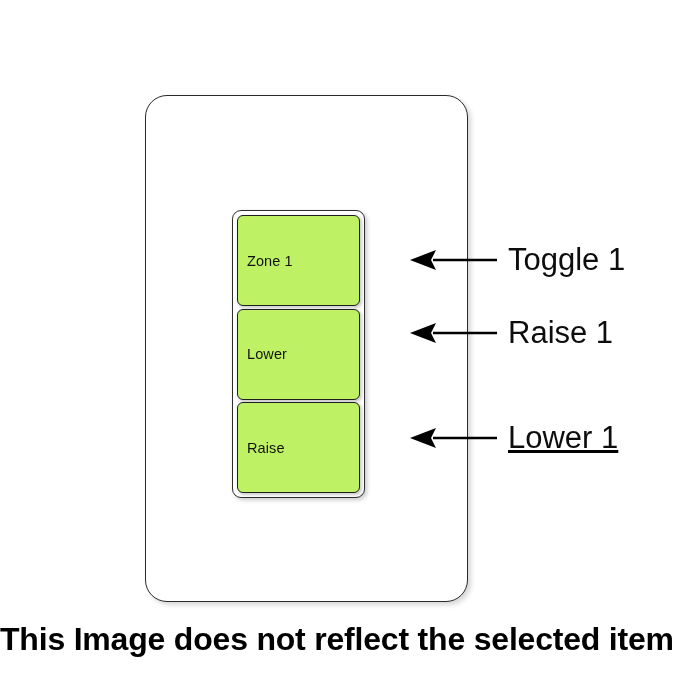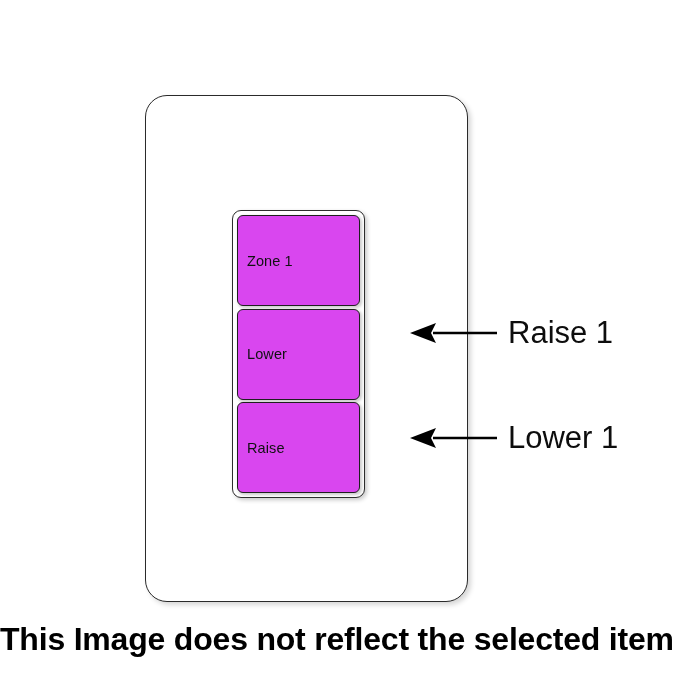--- a/index.html
+++ b/index.html
@@ -49,21 +49,21 @@
     box-sizing: border-box;
     box-shadow: 2px 2px 4px rgba(0,0,0,0.22);
     padding: 4px;
     display: flex;
     flex-direction: column;
     justify-content: space-between;
   }
 
   .paddle {
     position: relative;
-    background: #d946ef;
+    background: #bef264;
     border: 1.7px solid #1f1f1f;
     border-radius: 6px;
     box-sizing: border-box;
     height: 91px;
     display: flex;
     align-items: center;
     box-shadow: 1.5px 1.5px 3px rgba(0,0,0,0.20);
   }
 
   .paddle-label {
@@ -78,21 +78,21 @@
   
   .callout {
     position: absolute;
     left: 405px;
     height: 34px;
     display: flex;
     align-items: center;
   }
   .callout.c1 { top: 243px; }
   .callout.c2 { top: 316px; }
-  .callout.c3 { top: 421px; }
+  .callout.c3 { top: 421px; text-decoration: underline; }
 
   .arrow-svg {
     display: block;
   }
 
   .callout-label {
     font-family: "Liberation Sans", sans-serif;
     font-size: 31px;
     color: #0d0d0d;
     line-height: 34px;
@@ -131,20 +131,27 @@
     <div class="paddle">
       <span class="paddle-label">Lower</span>
     </div>
 
     <div class="paddle">
       <span class="paddle-label">Raise</span>
     </div>
 
   </div>
 
+  <div class="callout c1">
+    <svg class="arrow-svg" width="95" height="34" viewBox="0 0 95 34">
+      <line x1="92" y1="17" x2="28" y2="17" stroke="#000000" stroke-width="2.6"></line>
+      <polygon points="5,17 31,7 26,17 31,27" fill="#000000"></polygon>
+    </svg>
+    <span class="callout-label">Toggle 1</span>
+  </div>
 
   <div class="callout c2">
     <svg class="arrow-svg" width="95" height="34" viewBox="0 0 95 34">
       <line x1="92" y1="17" x2="28" y2="17" stroke="#000000" stroke-width="2.6"></line>
       <polygon points="5,17 31,7 26,17 31,27" fill="#000000"></polygon>
     </svg>
     <span class="callout-label">Raise 1</span>
   </div>
 
   <div class="callout c3">

